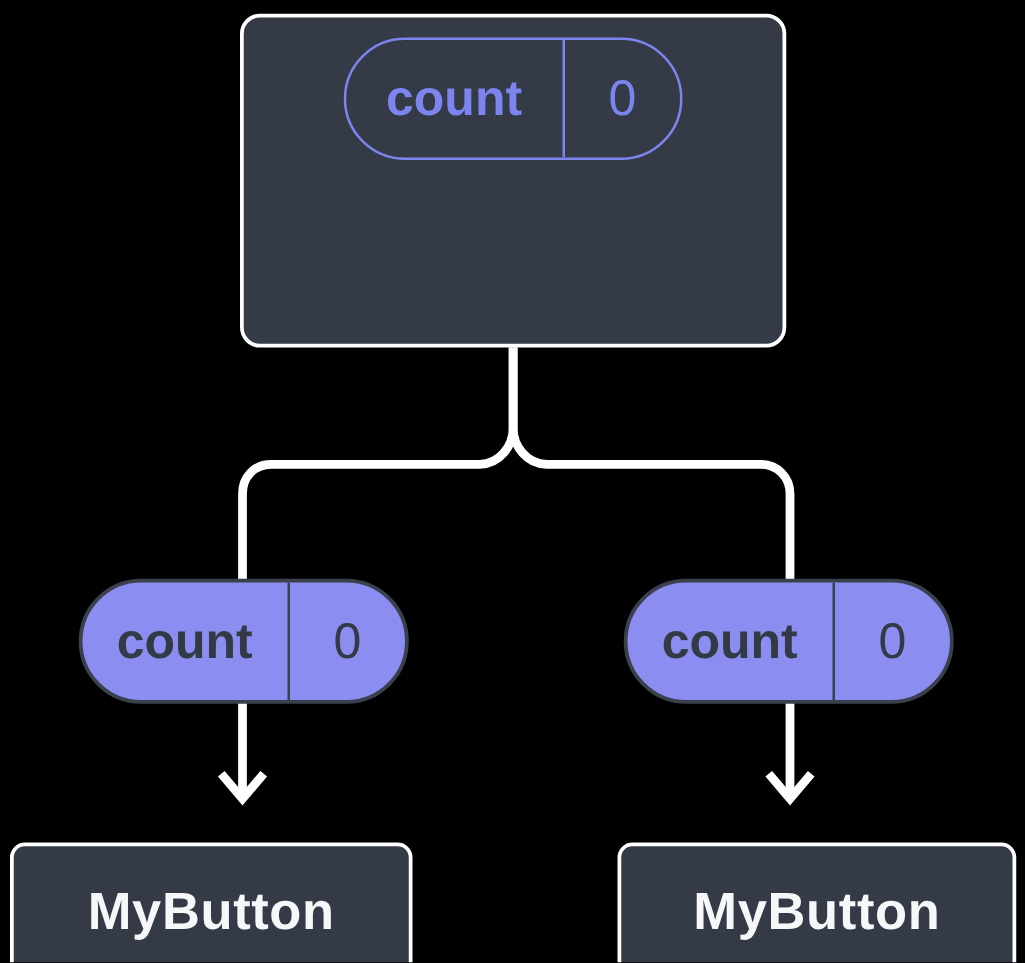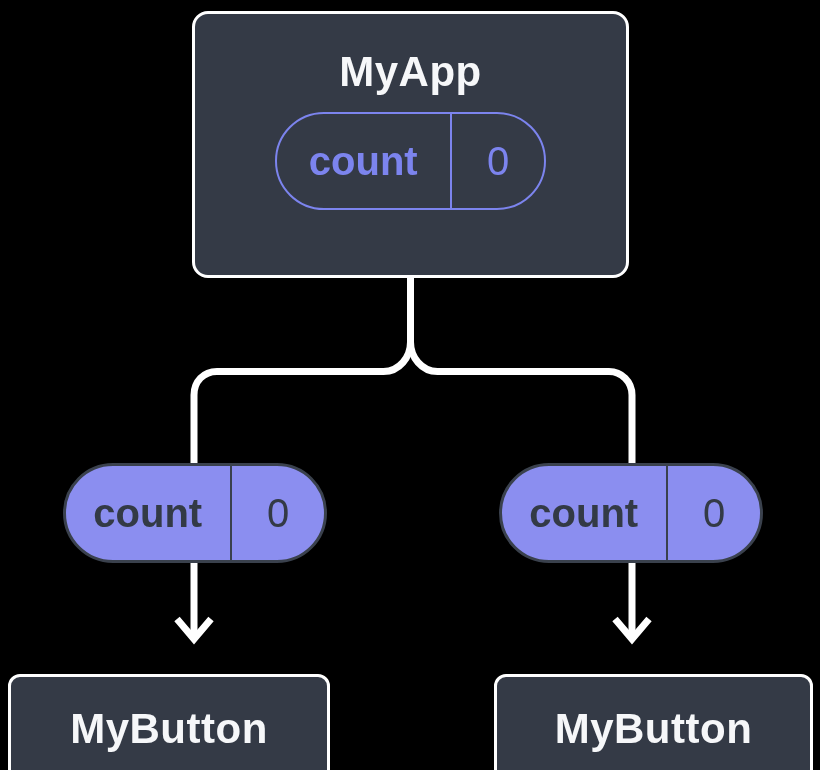--- a/index.html
+++ b/index.html
@@ -124,21 +124,20 @@
 <div class="stage">
 
   <svg class="connector-svg" width="820" height="770" viewBox="0 0 820 770">
     <path d="M410.5 278 L410.5 342 C410.5 357 399.5 371.5 383.5 371.5 L217 371.5 C203.5 371.5 194 381.5 194 395 L194 636"></path>
     <path d="M410.5 278 L410.5 342 C410.5 357 421.5 371.5 437.5 371.5 L609 371.5 C621.5 371.5 632 381.5 632 395 L632 636"></path>
     <polyline points="177,619 194,639 211,619"></polyline>
     <polyline points="615,619 632,639 649,619"></polyline>
   </svg>
 
   <div class="card root-card">
-    <div class="card-title root-title">MyApp</div>
     <div class="pill pill-outline">
       <div class="pill-label">count</div>
       <div class="pill-divider"></div>
       <div class="pill-value">0</div>
     </div>
   </div>
 
   <div class="pill pill-solid pill-solid-left">
     <div class="pill-label">count</div>
     <div class="pill-divider"></div>

